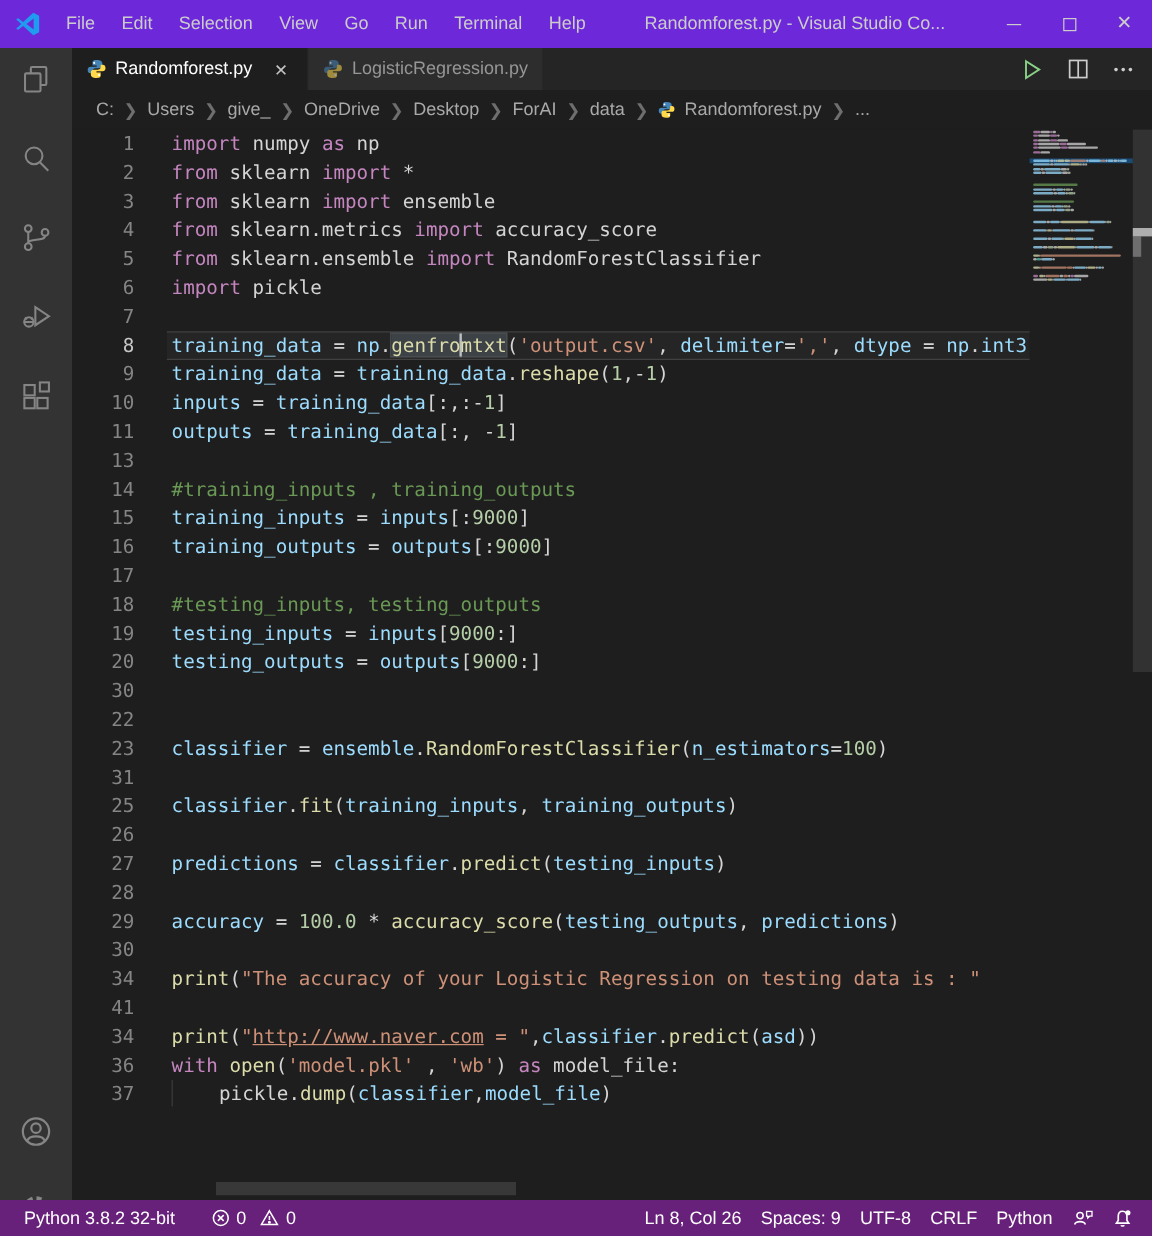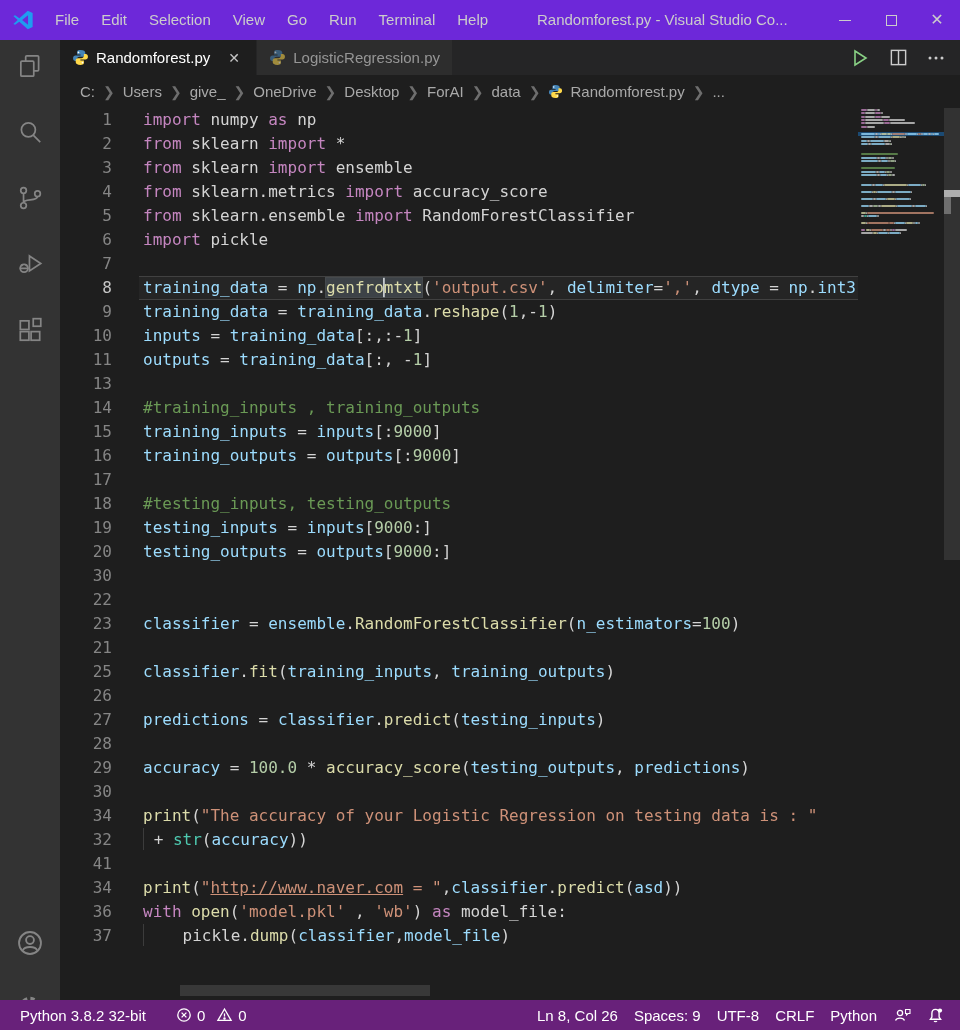--- a/index.html
+++ b/index.html
@@ -264,29 +264,28 @@
       <div class="code-line"><span class="line-num">14</span><span class="line-text"><span style="color: rgb(106, 153, 85);">#training_inputs , training_outputs</span></span></div>
       <div class="code-line"><span class="line-num">15</span><span class="line-text"><span style="color: rgb(156, 220, 254);">training_inputs</span><span style="color: rgb(212, 212, 212);"> = </span><span style="color: rgb(156, 220, 254);">inputs</span><span style="color: rgb(212, 212, 212);">[:</span><span style="color: rgb(181, 206, 168);">9000</span><span style="color: rgb(212, 212, 212);">]</span></span></div>
       <div class="code-line"><span class="line-num">16</span><span class="line-text"><span style="color: rgb(156, 220, 254);">training_outputs</span><span style="color: rgb(212, 212, 212);"> = </span><span style="color: rgb(156, 220, 254);">outputs</span><span style="color: rgb(212, 212, 212);">[:</span><span style="color: rgb(181, 206, 168);">9000</span><span style="color: rgb(212, 212, 212);">]</span></span></div>
       <div class="code-line"><span class="line-num">17</span><span class="line-text"></span></div>
       <div class="code-line"><span class="line-num">18</span><span class="line-text"><span style="color: rgb(106, 153, 85);">#testing_inputs, testing_outputs</span></span></div>
       <div class="code-line"><span class="line-num">19</span><span class="line-text"><span style="color: rgb(156, 220, 254);">testing_inputs</span><span style="color: rgb(212, 212, 212);"> = </span><span style="color: rgb(156, 220, 254);">inputs</span><span style="color: rgb(212, 212, 212);">[</span><span style="color: rgb(181, 206, 168);">9000</span><span style="color: rgb(212, 212, 212);">:]</span></span></div>
       <div class="code-line"><span class="line-num">20</span><span class="line-text"><span style="color: rgb(156, 220, 254);">testing_outputs</span><span style="color: rgb(212, 212, 212);"> = </span><span style="color: rgb(156, 220, 254);">outputs</span><span style="color: rgb(212, 212, 212);">[</span><span style="color: rgb(181, 206, 168);">9000</span><span style="color: rgb(212, 212, 212);">:]</span></span></div>
       <div class="code-line"><span class="line-num">30</span><span class="line-text"></span></div>
       <div class="code-line"><span class="line-num">22</span><span class="line-text"></span></div>
       <div class="code-line"><span class="line-num">23</span><span class="line-text"><span style="color: rgb(156, 220, 254);">classifier</span><span style="color: rgb(212, 212, 212);"> = </span><span style="color: rgb(156, 220, 254);">ensemble</span><span style="color: rgb(212, 212, 212);">.</span><span style="color: rgb(220, 220, 170);">RandomForestClassifier</span><span style="color: rgb(212, 212, 212);">(</span><span style="color: rgb(156, 220, 254);">n_estimators</span><span style="color: rgb(212, 212, 212);">=</span><span style="color: rgb(181, 206, 168);">100</span><span style="color: rgb(212, 212, 212);">)</span></span></div>
-      <div class="code-line"><span class="line-num">21</span><span class="line-text"></span></div>
+      <div class="code-line"><span class="line-num">31</span><span class="line-text"></span></div>
       <div class="code-line"><span class="line-num">25</span><span class="line-text"><span style="color: rgb(156, 220, 254);">classifier</span><span style="color: rgb(212, 212, 212);">.</span><span style="color: rgb(220, 220, 170);">fit</span><span style="color: rgb(212, 212, 212);">(</span><span style="color: rgb(156, 220, 254);">training_inputs</span><span style="color: rgb(212, 212, 212);">, </span><span style="color: rgb(156, 220, 254);">training_outputs</span><span style="color: rgb(212, 212, 212);">)</span></span></div>
       <div class="code-line"><span class="line-num">26</span><span class="line-text"></span></div>
       <div class="code-line"><span class="line-num">27</span><span class="line-text"><span style="color: rgb(156, 220, 254);">predictions</span><span style="color: rgb(212, 212, 212);"> = </span><span style="color: rgb(156, 220, 254);">classifier</span><span style="color: rgb(212, 212, 212);">.</span><span style="color: rgb(220, 220, 170);">predict</span><span style="color: rgb(212, 212, 212);">(</span><span style="color: rgb(156, 220, 254);">testing_inputs</span><span style="color: rgb(212, 212, 212);">)</span></span></div>
       <div class="code-line"><span class="line-num">28</span><span class="line-text"></span></div>
       <div class="code-line"><span class="line-num">29</span><span class="line-text"><span style="color: rgb(156, 220, 254);">accuracy</span><span style="color: rgb(212, 212, 212);"> = </span><span style="color: rgb(181, 206, 168);">100.0</span><span style="color: rgb(212, 212, 212);"> * </span><span style="color: rgb(220, 220, 170);">accuracy_score</span><span style="color: rgb(212, 212, 212);">(</span><span style="color: rgb(156, 220, 254);">testing_outputs</span><span style="color: rgb(212, 212, 212);">, </span><span style="color: rgb(156, 220, 254);">predictions</span><span style="color: rgb(212, 212, 212);">)</span></span></div>
       <div class="code-line"><span class="line-num">30</span><span class="line-text"></span></div>
       <div class="code-line"><span class="line-num">34</span><span class="line-text"><span style="color: rgb(220, 220, 170);">print</span><span style="color: rgb(212, 212, 212);">(</span><span style="color: rgb(206, 145, 120);">"The accuracy of your Logistic Regression on testing data is : "</span></span></div>
-      <div class="code-line"><span class="line-num">32</span><span class="line-text"><span class="guide"></span><span style="color: rgb(212, 212, 212);"> + </span><span style="color: rgb(78, 201, 176);">str</span><span style="color: rgb(212, 212, 212);">(</span><span style="color: rgb(156, 220, 254);">accuracy</span><span style="color: rgb(212, 212, 212);">))</span></span></div>
       <div class="code-line"><span class="line-num">41</span><span class="line-text"></span></div>
       <div class="code-line"><span class="line-num">34</span><span class="line-text"><span style="color: rgb(220, 220, 170);">print</span><span style="color: rgb(212, 212, 212);">(</span><span style="color: rgb(206, 145, 120);">"</span><span class="tok-u" style="color: rgb(206, 145, 120);">http://www.naver.com</span><span style="color: rgb(206, 145, 120);"> = "</span><span style="color: rgb(212, 212, 212);">,</span><span style="color: rgb(156, 220, 254);">classifier</span><span style="color: rgb(212, 212, 212);">.</span><span style="color: rgb(220, 220, 170);">predict</span><span style="color: rgb(212, 212, 212);">(</span><span style="color: rgb(156, 220, 254);">asd</span><span style="color: rgb(212, 212, 212);">))</span></span></div>
       <div class="code-line"><span class="line-num">36</span><span class="line-text"><span style="color: rgb(197, 134, 192);">with</span><span style="color: rgb(212, 212, 212);"> </span><span style="color: rgb(220, 220, 170);">open</span><span style="color: rgb(212, 212, 212);">(</span><span style="color: rgb(206, 145, 120);">'model.pkl'</span><span style="color: rgb(212, 212, 212);"> , </span><span style="color: rgb(206, 145, 120);">'wb'</span><span style="color: rgb(212, 212, 212);">) </span><span style="color: rgb(197, 134, 192);">as</span><span style="color: rgb(212, 212, 212);"> model_file:</span></span></div>
       <div class="code-line"><span class="line-num">37</span><span class="line-text"><span class="guide"></span><span style="color: rgb(212, 212, 212);">    pickle.</span><span style="color: rgb(220, 220, 170);">dump</span><span style="color: rgb(212, 212, 212);">(</span><span style="color: rgb(156, 220, 254);">classifier</span><span style="color: rgb(212, 212, 212);">,</span><span style="color: rgb(156, 220, 254);">model_file</span><span style="color: rgb(212, 212, 212);">)</span></span></div>
     </div>
   <div id="minimap">
       <div class="mm-row">
         <span class="mm-bar" style="width: 6.3px; background: rgb(197, 134, 192);"></span>
         <span class="mm-bar" style="width: 7.35px; background: rgb(212, 212, 212);"></span>
         <span class="mm-bar" style="width: 2.1px; background: rgb(197, 134, 192);"></span>

